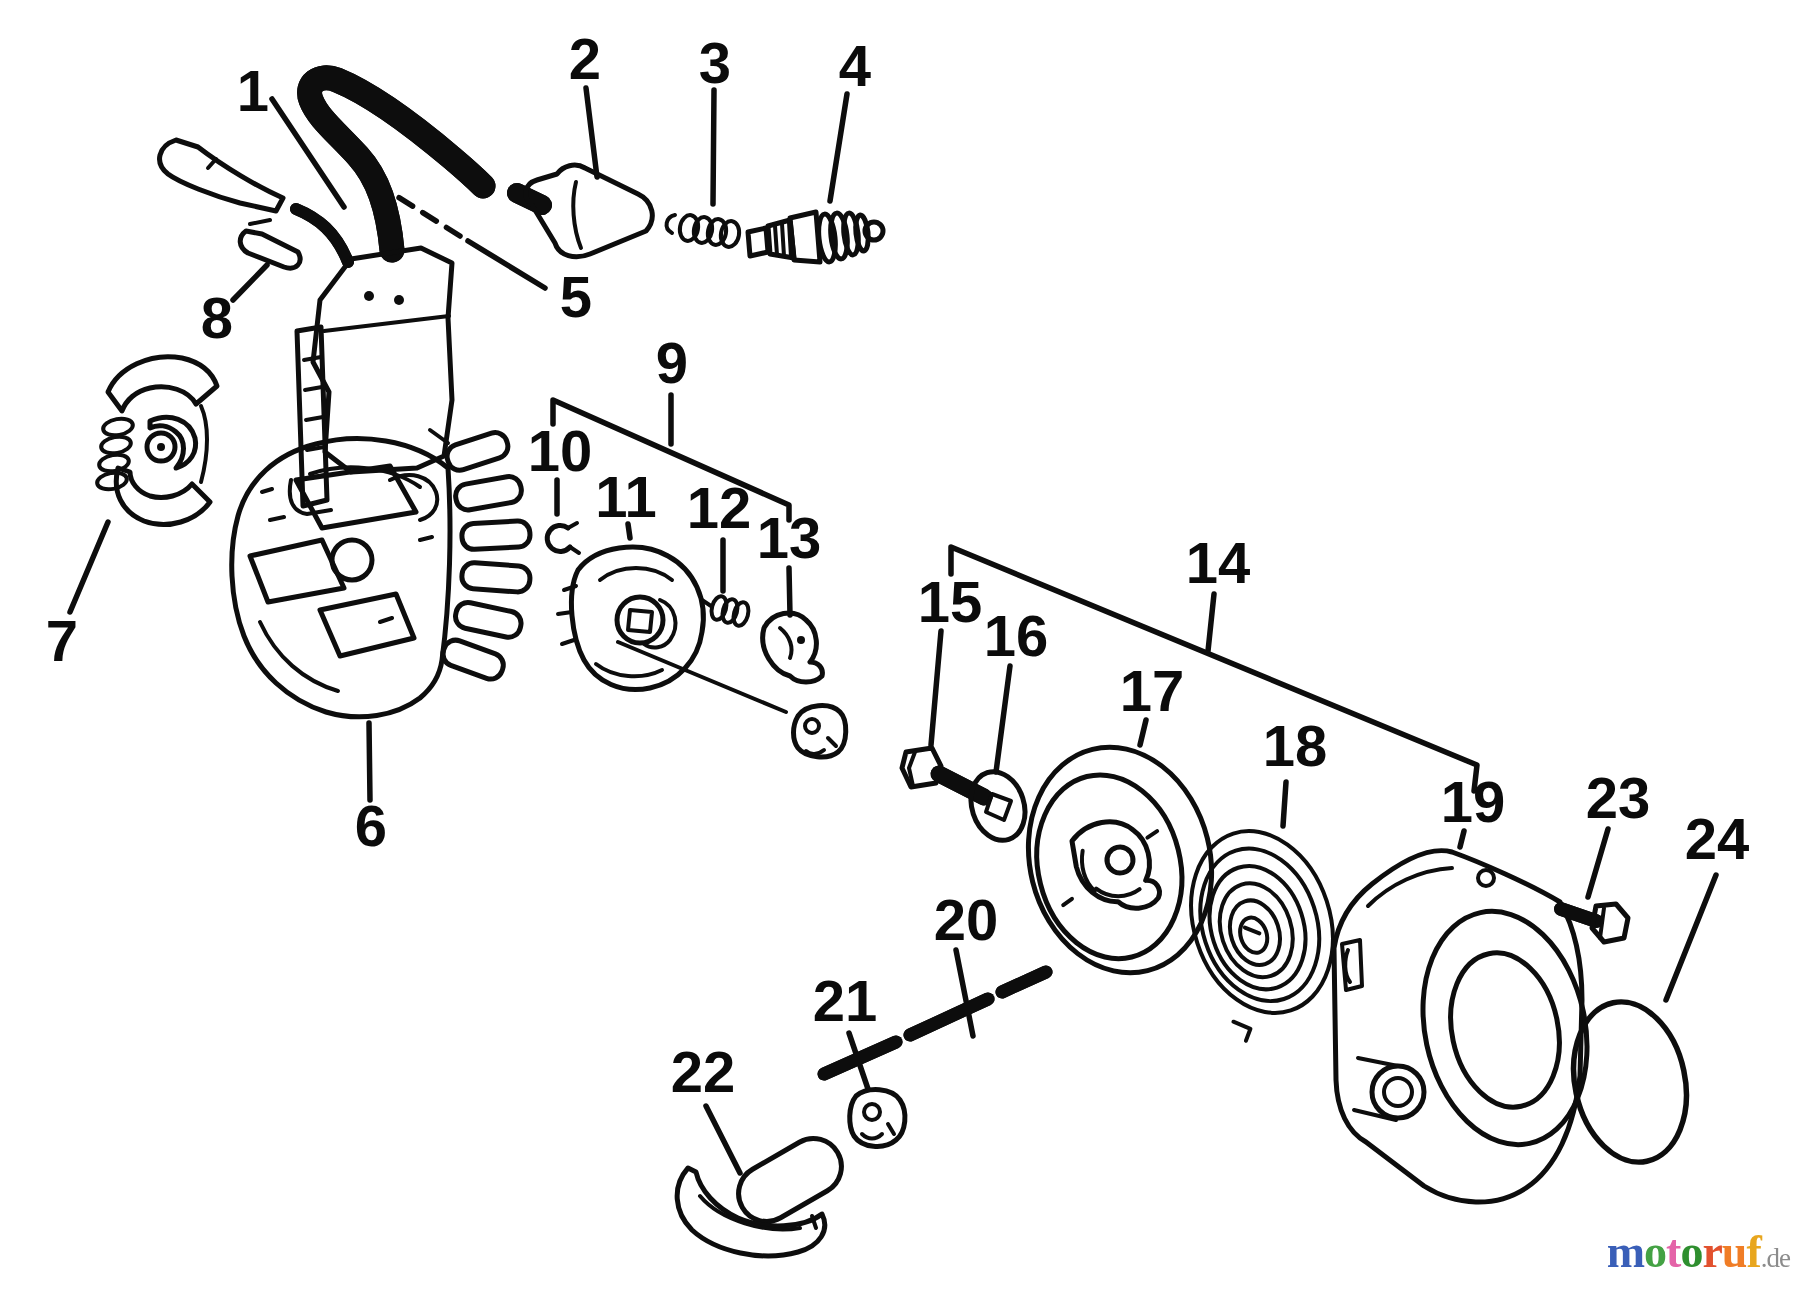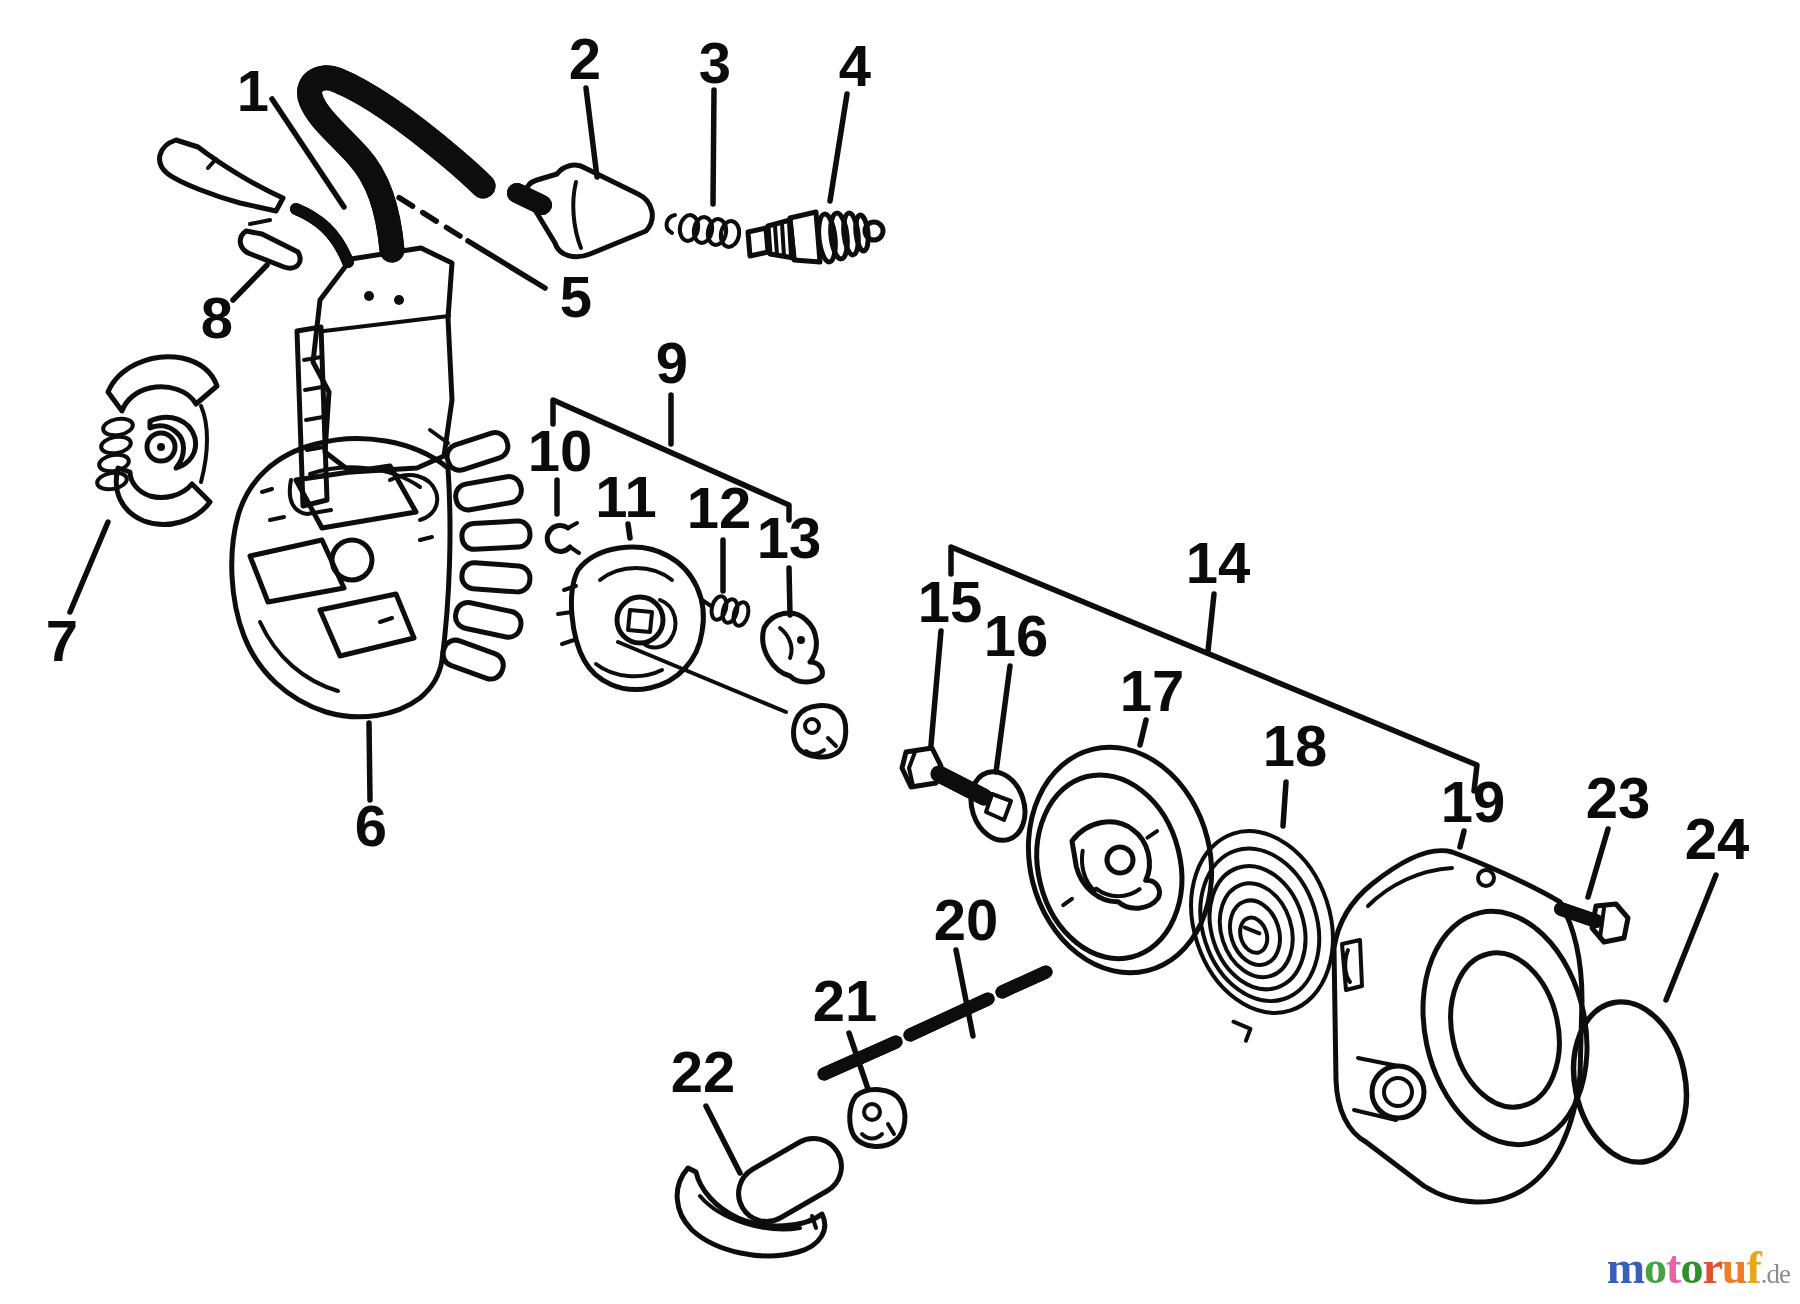--- a/index.html
+++ b/index.html
@@ -7,21 +7,21 @@
         font-family:"Liberation Sans", sans-serif;}
   svg{display:block}
   .num{font-family:"Liberation Sans", sans-serif;font-size:58px;font-weight:700;fill:#0b0b0b;}
   .ld{stroke:#0d0d0d;stroke-width:5.5;fill:none;stroke-linecap:round;stroke-linejoin:round;}
   .ldd{stroke:#0d0d0d;stroke-width:5.5;fill:none;stroke-linecap:round;stroke-dasharray:16 12;}
   .o{stroke:#0d0d0d;stroke-width:5;fill:none;stroke-linecap:round;stroke-linejoin:round;}
   .o2{stroke:#0d0d0d;stroke-width:4;fill:none;stroke-linecap:round;stroke-linejoin:round;}
   .to{stroke:#0d0d0d;fill:none;stroke-linecap:round;}
   .ti{stroke:#ffffff;fill:none;stroke-linecap:round;}
   .dot{fill:#0d0d0d;stroke:none;}
-  #watermark{position:absolute;right:10px;bottom:10px;font-family:"Liberation Serif", serif;
+  #watermark{position:absolute;right:10px;bottom:26px;font-family:"Liberation Serif", serif;
              font-weight:700;font-size:46px;letter-spacing:-1px;}
   #watermark .suffix{font-size:27px;font-weight:400;}
 </style>
 </head>
 <body>
 
 <div id="page">
 <svg width="1800" height="1304" viewBox="0 0 1800 1304">
 
   <g>

